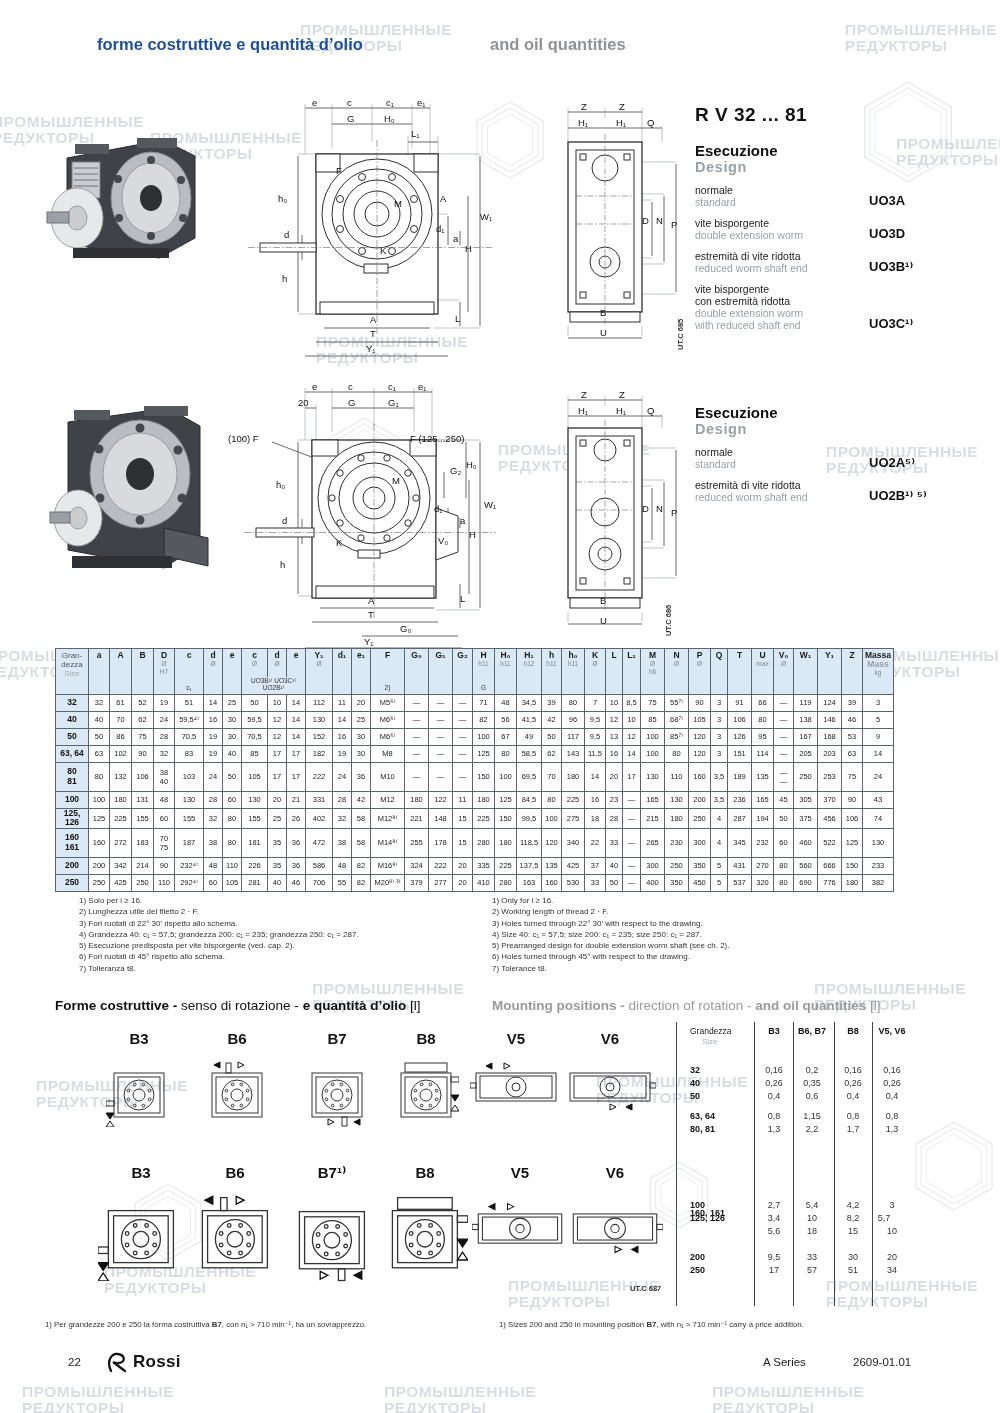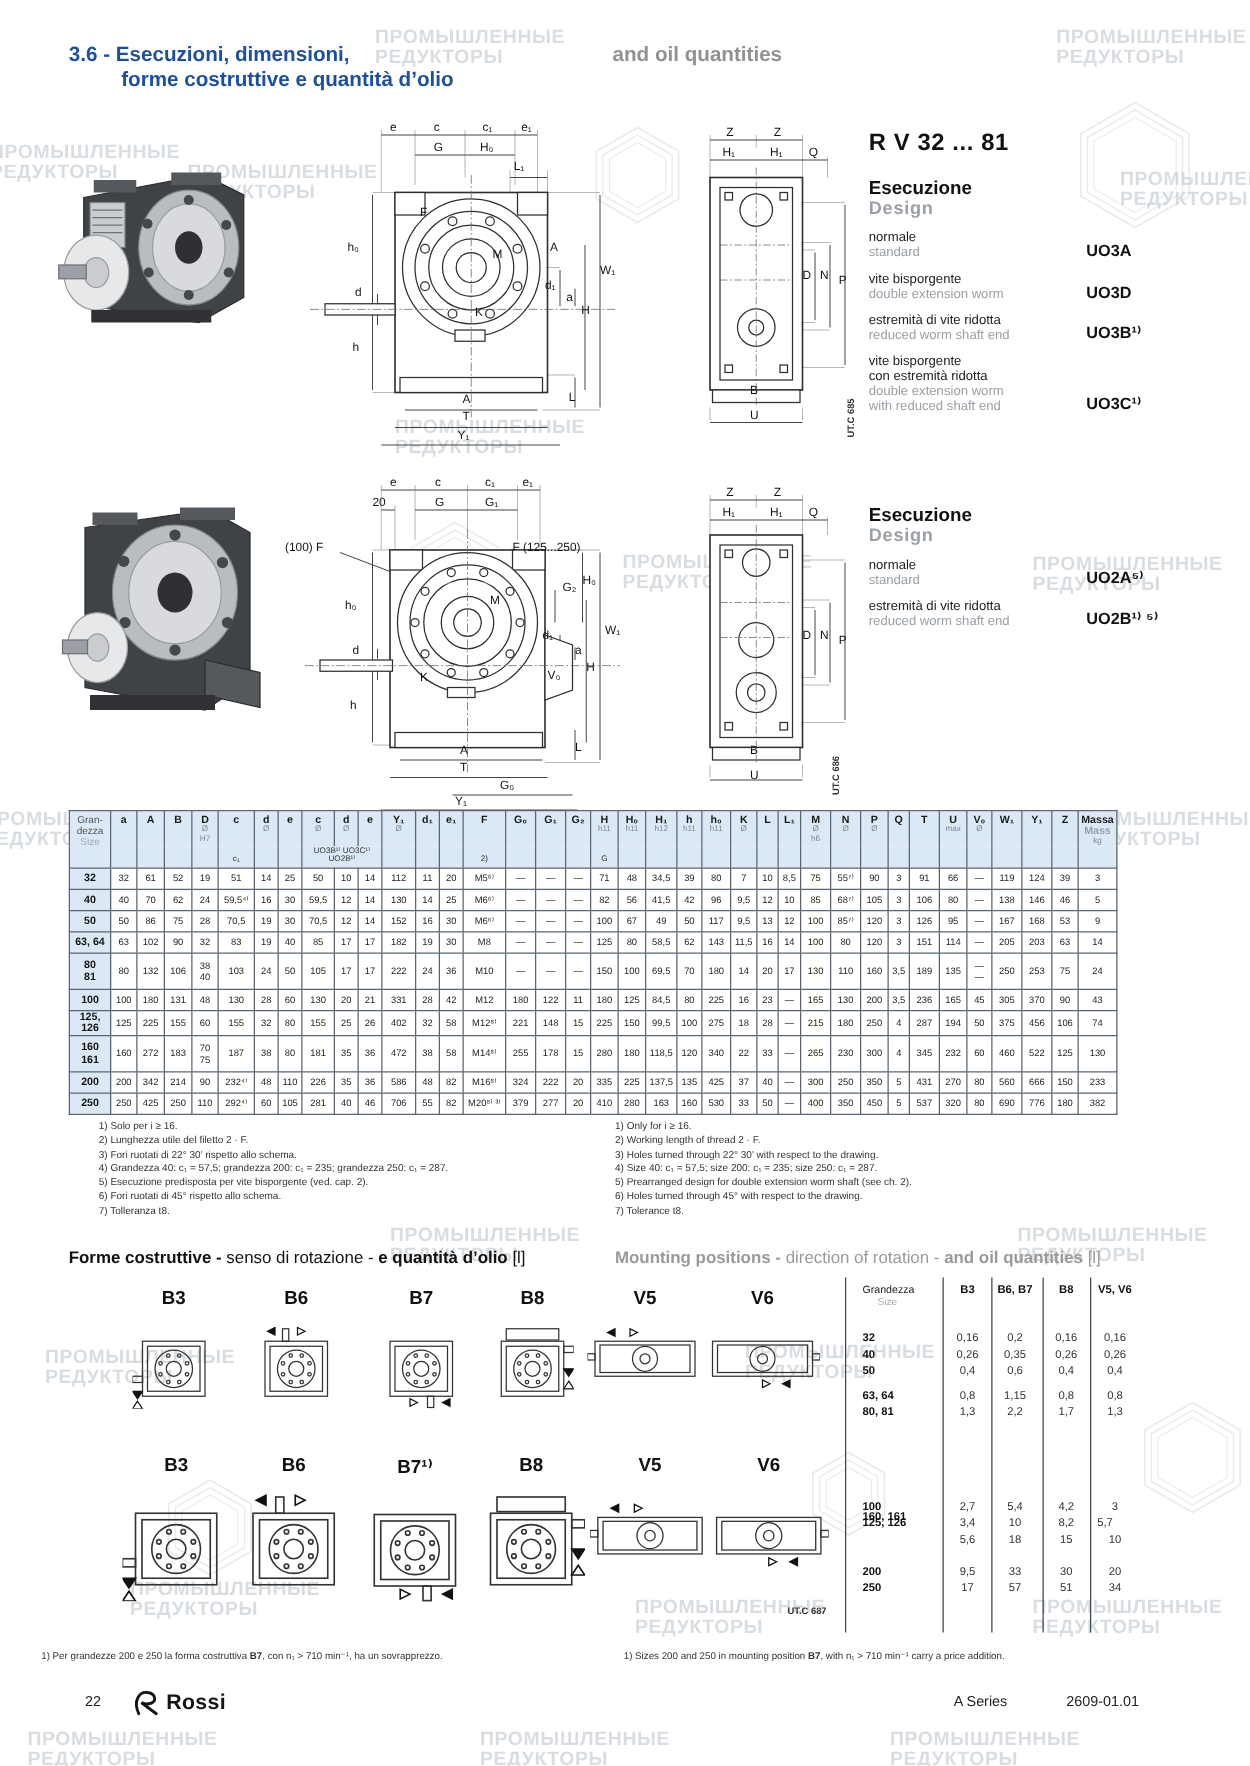--- a/index.html
+++ b/index.html
@@ -200,21 +200,20 @@
           <polygon points="72.9,59.0 40.0,78.0 7.1,59.0 7.1,21.0 40.0,2.0 72.9,21.0 " fill="none" stroke="#c3cad1" stroke-width="1.5"></polygon>
           <polygon points="67.7,56.0 40.0,72.0 12.3,56.0 12.3,24.0 40.0,8.0 67.7,24.0 " fill="none" stroke="#c3cad1" stroke-width="1.2"></polygon>
           <polygon points="62.5,53.0 40.0,66.0 17.5,53.0 17.5,27.0 40.0,14.0 62.5,27.0 " fill="none" stroke="#c3cad1" stroke-width="1"></polygon>
         </svg>
       </div>
     </div>
 
   <div class="content">
 
     <div class="title-it">
-      <div>3.6 - Esecuzioni, dimensioni,</div>
       <div class="l2">forme costruttive e quantità d’olio</div>
     </div>
     <div class="title-en">
       <div>and oil quantities</div>
     </div>
 
     <div class="abs" style="left:45px;top:132px;">
       <svg width="165" height="132" viewBox="0 0 165 132">
         <polygon points="22,26 118,8 150,24 150,106 114,126 22,112" fill="#3f4246" stroke="#2a2c2f"></polygon>
         <rect x="30" y="12" width="34" height="10" fill="#55585c"></rect>
@@ -1503,21 +1502,21 @@
         <div class="oval" style="left: 136px; top: 230px;">33</div>
         <div class="oval" style="left: 177px; top: 230px;">30</div>
         <div class="oval" style="left: 216px; top: 230px;">20</div>
         <div class="orow-label" style="left: 14px; top: 243px;">250</div>
         <div class="oval" style="left: 98px; top: 243px;">17</div>
         <div class="oval" style="left: 136px; top: 243px;">57</div>
         <div class="oval" style="left: 177px; top: 243px;">51</div>
         <div class="oval" style="left: 216px; top: 243px;">34</div>
       </div>
 
-    <div class="bnote" style="left:33px;top:1320px;width:430px;">
+    <div class="bnote" style="left:45px;top:1320px;width:430px;">
       <span>1) Per grandezze 200 e 250 la forma costruttiva </span><span class="b">B7</span><span>, con n₁ &gt; 710 min⁻¹, ha un sovrapprezzo.</span>
     </div>
     <div class="bnote" style="left:499px;top:1320px;width:470px;">
       <span>1) Sizes 200 and 250 in mounting position </span><span class="b">B7</span><span>, with n₁ &gt; 710 min⁻¹ carry a price addition.</span>
     </div>
 
     <span class="footer-num">22</span>
     <div class="brand">
       <span>
         <svg width="26" height="24" viewBox="0 0 26 24">

